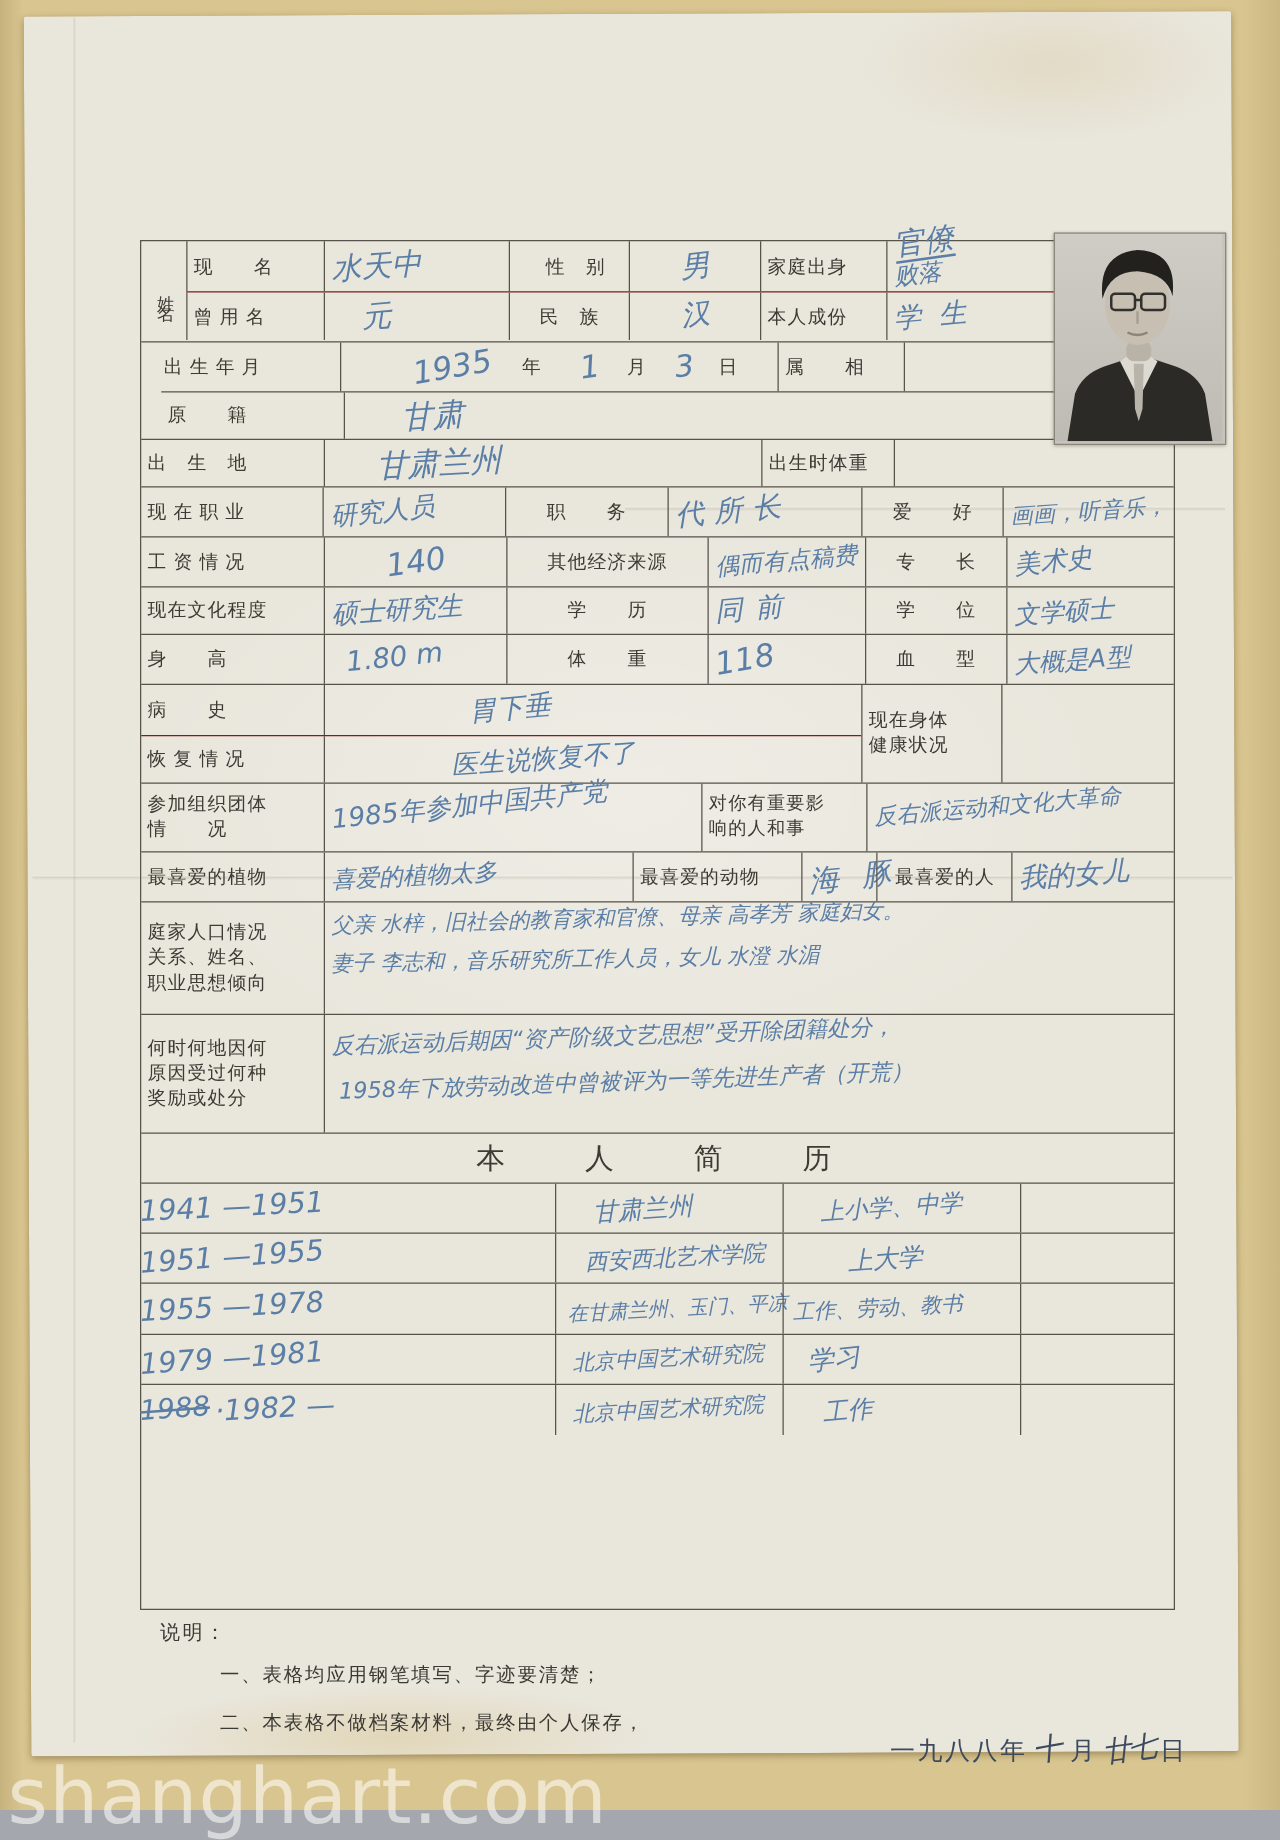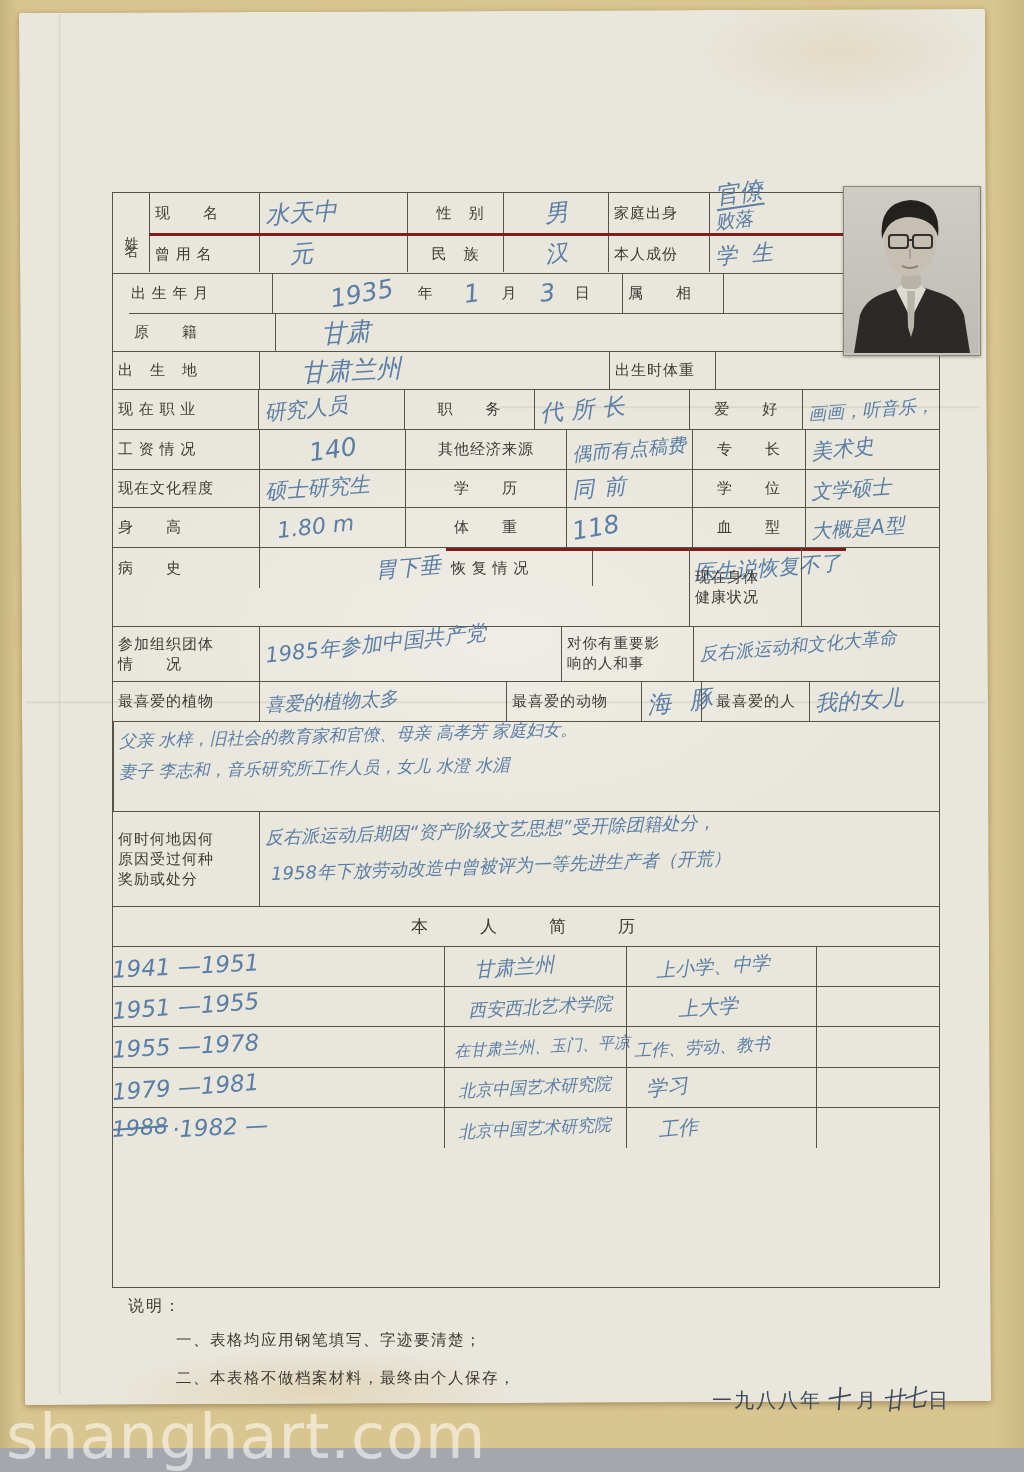--- a/index.html
+++ b/index.html
@@ -28,37 +28,37 @@
   .crease.h{height:4px;background:linear-gradient(180deg,rgba(255,255,255,.35),rgba(110,100,75,.14),rgba(0,0,0,0));}
 
   
   .ftable{
     position:absolute;left:112px;top:192px;width:828px;height:1096px;
     border:1.5px solid #57534b;box-sizing:border-box;z-index:3;
   }
   .row{display:flex;border-top:1px solid #57534b;box-sizing:border-box;position:relative;}
   .row.first{border-top:none;}
   .subrow{display:flex;box-sizing:border-box;}
-  .subrow.st{border-top:3px solid #7f1d1d;text-align:center;}
+  .subrow.st{border-top:1px solid #7f1d1d;text-align:center;}
   .c{border-left:1px solid #57534b;box-sizing:border-box;display:flex;align-items:center;padding:0 5px;overflow:visible;position:relative;}
   .c.nl{border-left:none;}
   .lab{font-size:15px;color:#3e3b35;letter-spacing:1px;white-space:nowrap;}
   .lab2{flex-direction:column;justify-content:center;align-items:flex-start;line-height:1.35;}
   .cen{justify-content:center;}
   .vert{writing-mode:vertical-rl;letter-spacing:8px;justify-content:center;padding:0 2px;}
   .hw{
     font-family:"DejaVu Sans",sans-serif;font-style:italic;
     color:#5a7ea6;white-space:nowrap;line-height:1.1;
   }
   .hwd{color:#3d4a5c;}
   .flex1{flex:1;}
 
   
   .hist .c{justify-content:flex-start;}
-  .title-cell{width:100%;display:flex;justify-content:center;align-items:center;font-size:17px;color:#3e3b35;}
+  .title-cell{width:100%;display:flex;justify-content:center;align-items:center;font-size:23px;color:#3e3b35;}
 
   
   .photo{
     position:absolute;left:843px;top:186px;width:136px;height:168px;z-index:6;
     border:1px solid #8b867b;box-shadow:0 1px 3px rgba(60,50,20,.4);background:#c6c3bc;
   }
 
   
   .notes-title{position:absolute;left:128px;top:1296px;font-size:16px;color:#3b3933;letter-spacing:2px;z-index:4;}
   .note{position:absolute;font-size:15.5px;color:#3b3933;letter-spacing:1.5px;z-index:4;}
@@ -208,21 +208,21 @@
     <div class="c" style="width:126px;">
       <span class="hw" style="font-size:25px;transform:rotate(-10deg);">118</span>
     </div>
     <div class="c lab cen" style="width:113px;">血　　型</div>
     <div class="c flex1">
       <span class="hw" style="font-size:20px;transform:rotate(-4deg);">大概是A型</span>
     </div>
   </div>
 
   <div class="row" style="height:79px;">
-    <div class="nl" style="width:576px;display:flex;flex-direction:row;box-sizing:border-box;">
+    <div class="nl" style="width:576px;display:flex;flex-direction:column;box-sizing:border-box;">
       <div class="subrow" style="height:40px;">
         <div class="c nl lab" style="width:146px;">病　　史</div>
         <div class="c flex1">
           <span class="hw" style="font-size:22px;margin-left:110px;transform:rotate(-5deg);">胃下垂</span>
         </div>
       </div>
       <div class="subrow st" style="height:38px;">
         <div class="c nl lab" style="width:146px;">恢 复 情 况</div>
         <div class="c flex1">
           <span class="hw" style="font-size:21px;margin-left:96px;transform:rotate(-4deg);">医生说恢复不了</span>
@@ -264,20 +264,25 @@
     <div class="c" style="width:60px;">
       <span class="hw" style="font-size:24px;letter-spacing:18px;transform:rotate(-6deg);">海豚</span>
     </div>
     <div class="c lab" style="width:108px;padding-left:14px;">最喜爱的人</div>
     <div class="c flex1">
       <span class="hw" style="font-size:22px;transform:rotate(-4deg);">我的女儿</span>
     </div>
   </div>
 
   <div class="row" style="height:90px;">
+    <div class="c nl lab lab2" style="width:146px;justify-content:center;">
+      <span>庭家人口情况</span>
+      <span>关系、姓名、</span>
+      <span>职业思想倾向</span>
+    </div>
     <div class="c flex1" style="flex-direction:column;align-items:flex-start;justify-content:flex-start;padding-top:4px;">
       <span class="hw" style="font-size:17px;transform:rotate(-1.5deg);">父亲 水梓，旧社会的教育家和官僚、母亲 高孝芳 家庭妇女。</span>
       <span class="hw" style="font-size:17px;margin-top:14px;transform:rotate(-1deg);">妻子 李志和，音乐研究所工作人员，女儿 水澄 水湄</span>
     </div>
   </div>
 
   <div class="row" style="height:95px;">
     <div class="c nl lab lab2" style="width:146px;justify-content:center;">
       <span>何时何地因何</span>
       <span>原因受过何种</span>

